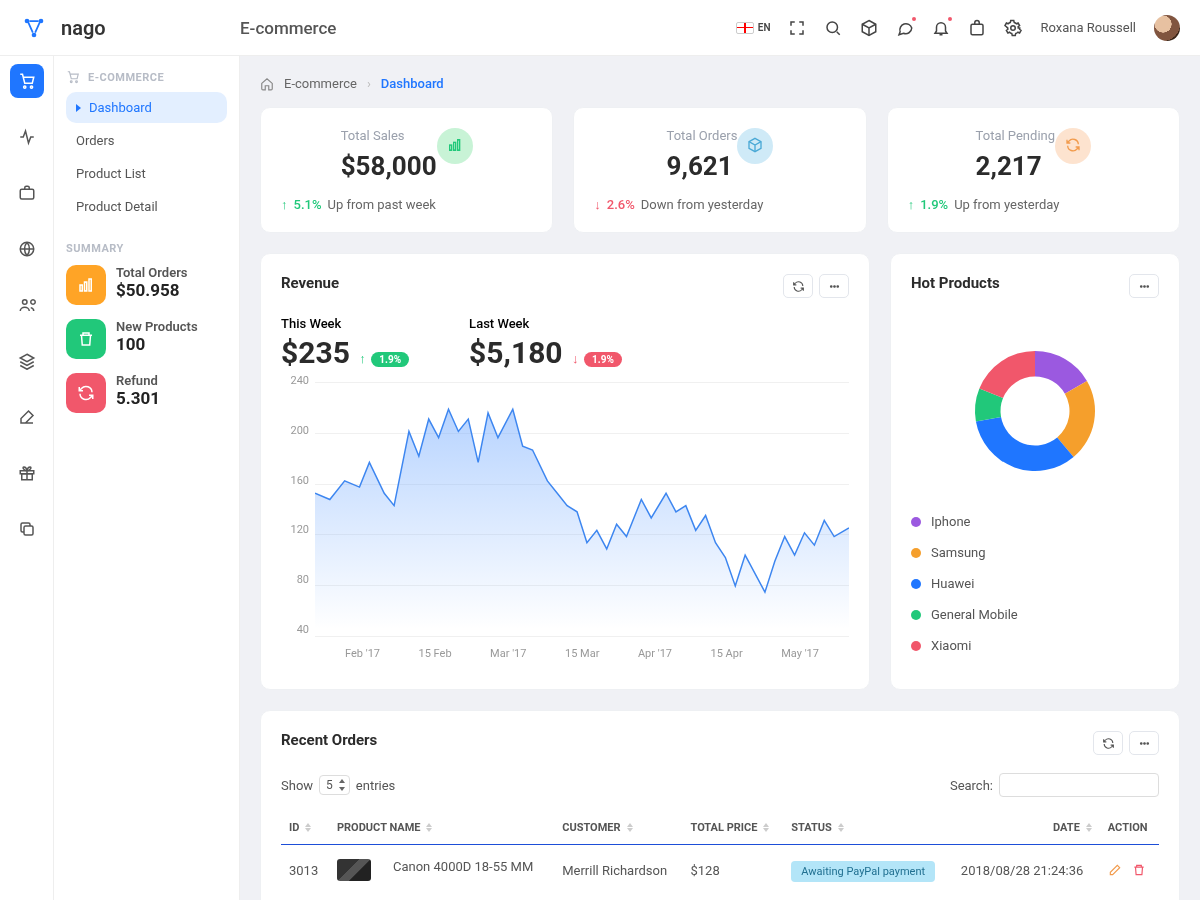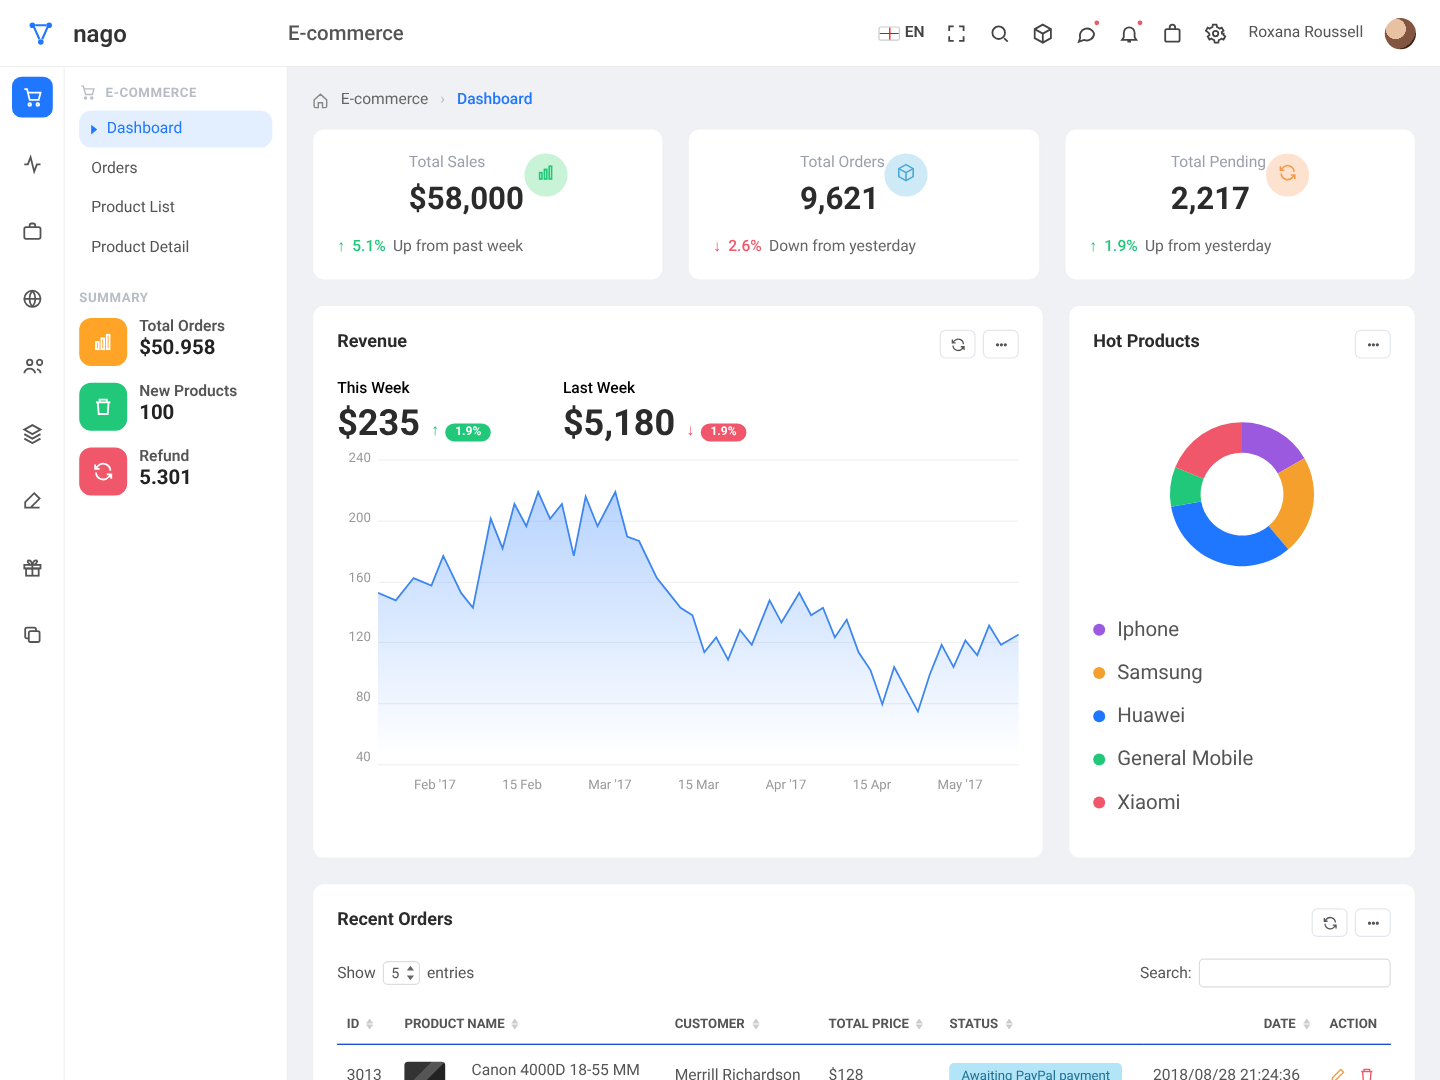--- a/index.html
+++ b/index.html
@@ -8,21 +8,21 @@
 
 .topbar { height:56px; background:#fff; display:flex; align-items:center; padding:0 20px; border-bottom:1px solid #eee; }
 .logo { display:flex; align-items:center; gap:13px; width:220px; }
 .logo svg { width:28px; height:28px; }
 .logo-text { font-size:20px; font-weight:600; color:#333; }
 .page-title-top { font-size:17px; font-weight:500; color:#555; }
 .topbar-spacer { flex:1; }
 .topbar-right { display:flex; align-items:center; gap:18px; }
 .topbar-right .flag { width:18px; height:12px; background:linear-gradient(#fff 45%,red 45% 55%,#fff 55%); border:1px solid #ccc; position:relative; border-radius:2px;}
 .topbar-right .flag::before{content:"";position:absolute;left:45%;top:0;width:10%;height:100%;background:red;}
-.lang-label{font-weight:600;font-size:13px;}
+.lang-label{font-weight:600;font-size:10px;}
 .top-icon { color:#444; cursor:pointer; position:relative; display:flex; align-items:center;}
 .top-icon svg{width:18px;height:18px;stroke:#444;fill:none;stroke-width:2;}
 .dot-badge{position:absolute;top:-4px;right:-4px;width:8px;height:8px;background:#f1576b;border:2px solid #fff;border-radius:50%;}
 .username{font-size:13px;color:#555;}
 .avatar{width:26px;height:26px;border-radius:50%;background:radial-gradient(circle at 35% 35%,#e7c1a1 35%,#81553f 36% 70%,#3a2518 71%);}
 
 
 .layout{display:flex;height:844px;}
 .iconrail{width:54px;background:#fff;border-right:1px solid #eee;display:flex;flex-direction:column;align-items:center;padding-top:8px;gap:22px;}
 .rail-item{width:34px;height:34px;display:flex;align-items:center;justify-content:center;border-radius:8px;color:#555;cursor:pointer;}
@@ -80,21 +80,21 @@
 .chart-area{position:relative;height:290px;}
 .ylabels{position:absolute;left:0;top:0;bottom:28px;display:flex;flex-direction:column;justify-content:space-between;width:28px;}
 .ylabels span{font-size:11px;color:#999;text-align:right;}
 .chart-grid{position:absolute;left:34px;right:0;top:8px;bottom:28px;}
 .chart-grid .gline{position:absolute;left:0;right:0;border-top:1px solid #f0f0f0;}
 .chart-svg{position:absolute;left:34px;right:0;top:8px;bottom:28px;}
 .xlabels{position:absolute;left:34px;right:0;bottom:4px;display:flex;justify-content:space-between;padding:0 30px;}
 .xlabels span{font-size:11px;color:#999;}
 
 .legend{margin-top:18px;}
-.legend-item{display:flex;align-items:center;gap:10px;font-size:17px;color:#555;margin-bottom:16px;}
+.legend-item{display:flex;align-items:center;gap:10px;font-size:13px;color:#555;margin-bottom:16px;}
 .legend-dot{width:10px;height:10px;border-radius:50%;}
 
 .donut-wrap{display:flex;justify-content:center;padding:20px 0 10px;}
 
 .orders-card{margin-top:20px;}
 .table-controls{display:flex;justify-content:space-between;align-items:center;margin-bottom:14px;font-size:13px;color:#555;}
 .show-group{display:flex;align-items:center;gap:6px;}
 .select-box{border:1px solid #ddd;border-radius:4px;padding:2px 16px 2px 6px;font-size:12px;position:relative;}
 .select-box::after{content:"";position:absolute;right:4px;top:50%;width:0;height:0;transform:translateY(-6px);border-left:3px solid transparent;border-right:3px solid transparent;border-bottom:4px solid #666;}
 .select-box::before{content:"";position:absolute;right:4px;top:50%;width:0;height:0;transform:translateY(2px);border-left:3px solid transparent;border-right:3px solid transparent;border-top:4px solid #666;}

